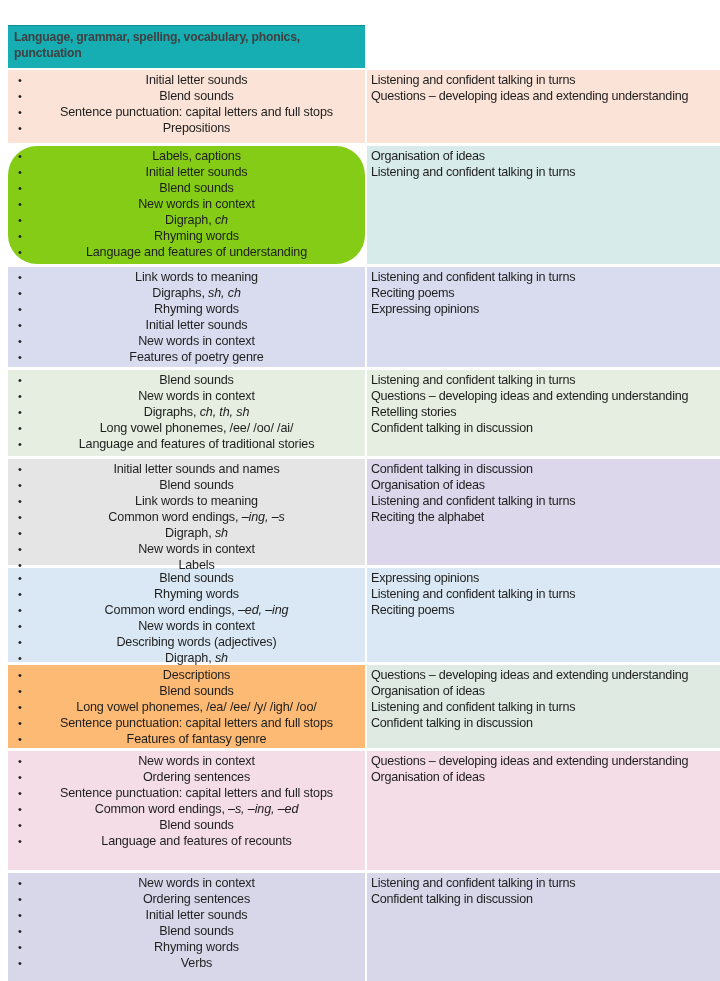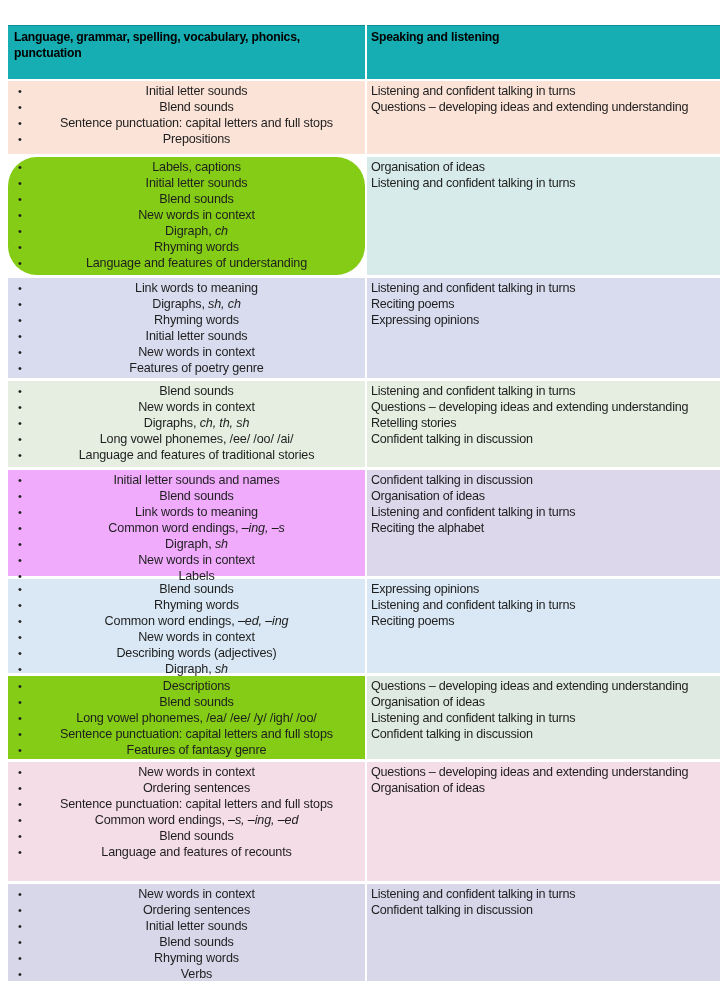--- a/index.html
+++ b/index.html
@@ -3,38 +3,37 @@
   <meta charset="utf-8">
   <style>
     html, body { margin: 0; padding: 0; background: #ffffff; }
     body { width: 720px; height: 981px; overflow: hidden; position: relative;
            font-family: "Liberation Sans", "DejaVu Sans", sans-serif; color: #1e1e1e; }
     .table { position: absolute; left: 8px; top: 25px; width: 712px; }
     .row { display: flex; margin-bottom: 3px; }
     .cell { box-sizing: border-box; padding: 2px 6px 4px 6px; }
     .c1 { width: 357px; margin-right: 2px; }
     .c2 { flex: 1; padding-left: 4px; }
-    .header .cell { background: #16adb3; color: #000000; font-weight: bold;
-                    font-size: 12.2px; line-height: 16px; padding-top: 3px; padding-bottom: 18px;
+    .header .cell { background: #16adb3; color: #404040; font-weight: bold;
+                    font-size: 12.2px; line-height: 16px; padding-top: 3px; padding-bottom: 7px;
                     border-top: 1px solid #0e8d93; letter-spacing: -0.2px; }
     .header { margin-bottom: 2px; }
     ul { list-style: none; margin: 0; padding: 0; text-align: center; }
     li { font-size: 12.6px; line-height: 16px; letter-spacing: -0.15px; position: relative;
          padding-left: 20px; white-space: nowrap; }
     li::before { content: "•"; position: absolute; left: 4px; top: 0; font-size: 11px; }
     .s-line { font-size: 12.6px; line-height: 16px; letter-spacing: -0.25px; white-space: nowrap; }
     em { font-style: italic; }
   </style>
 </head>
 <body>
 
 <div class="table">
   <div class="row header">
     <div class="cell c1">Language, grammar, spelling, vocabulary, phonics, punctuation</div>
-    <div class="cell c2">Speaking and listening</div>
   </div>
   <div id="rows">
       <div class="row" style="height: 73px;">
         <div class="cell c1" style="background: rgb(251, 227, 216);">
           <ul>
             <li>Initial letter sounds</li>
             <li>Blend sounds</li>
             <li>Sentence punctuation: capital letters and full stops</li>
             <li>Prepositions</li>
           </ul>
@@ -89,21 +88,21 @@
           </ul>
         </div>
         <div class="cell c2" style="background: rgb(229, 238, 224);">
           <div class="s-line">Listening and confident talking in turns</div>
           <div class="s-line">Questions – developing ideas and extending understanding</div>
           <div class="s-line">Retelling stories</div>
           <div class="s-line">Confident talking in discussion</div>
         </div>
       </div>
       <div class="row" style="height: 106px;">
-        <div class="cell c1" style="background: #f0abfc;">
+        <div class="cell c1" style="background: #e5e5e5;">
           <ul>
             <li>Initial letter sounds and names</li>
             <li>Blend sounds</li>
             <li>Link words to meaning</li>
             <li>Common word endings, <em>–ing, –s</em></li>
             <li>Digraph, <em>sh</em></li>
             <li>New words in context</li>
             <li>Labels</li>
           </ul>
         </div>
@@ -125,21 +124,21 @@
             <li>Digraph, <em>sh</em></li>
           </ul>
         </div>
         <div class="cell c2" style="background: rgb(217, 232, 244);">
           <div class="s-line">Expressing opinions</div>
           <div class="s-line">Listening and confident talking in turns</div>
           <div class="s-line">Reciting poems</div>
         </div>
       </div>
       <div class="row" style="height: 83px;">
-        <div class="cell c1" style="background: #84cc16;">
+        <div class="cell c1" style="background: #fdba74;">
           <ul>
             <li>Descriptions</li>
             <li>Blend sounds</li>
             <li>Long vowel phonemes, /ea/ /ee/ /y/ /igh/ /oo/</li>
             <li>Sentence punctuation: capital letters and full stops</li>
             <li>Features of fantasy genre</li>
           </ul>
         </div>
         <div class="cell c2" style="background: rgb(223, 234, 226);">
           <div class="s-line">Questions – developing ideas and extending understanding</div>

